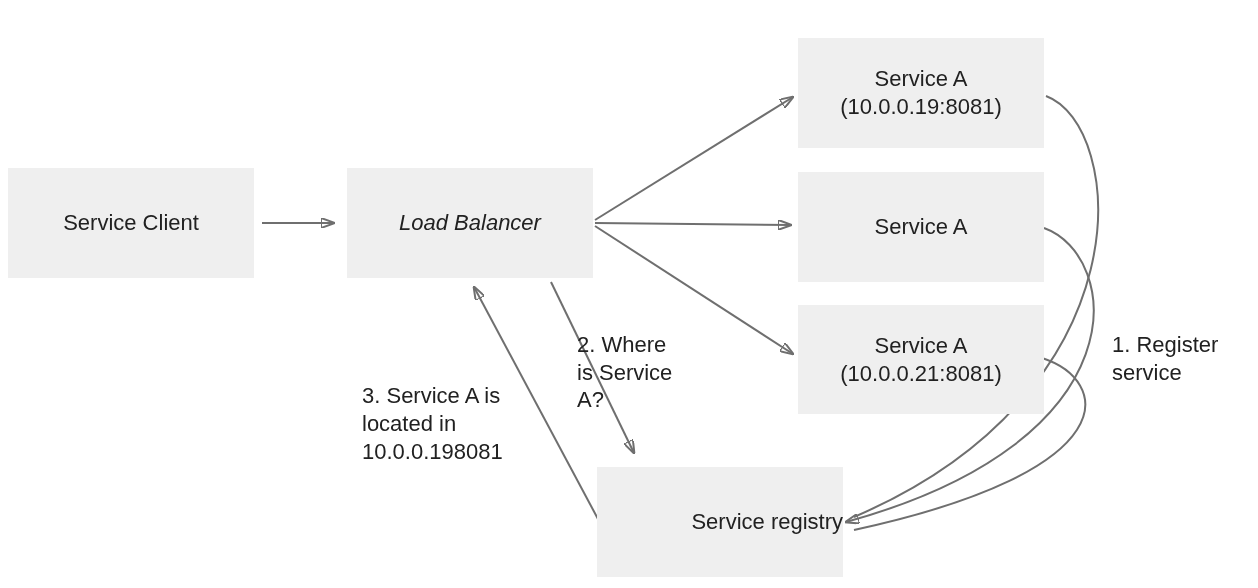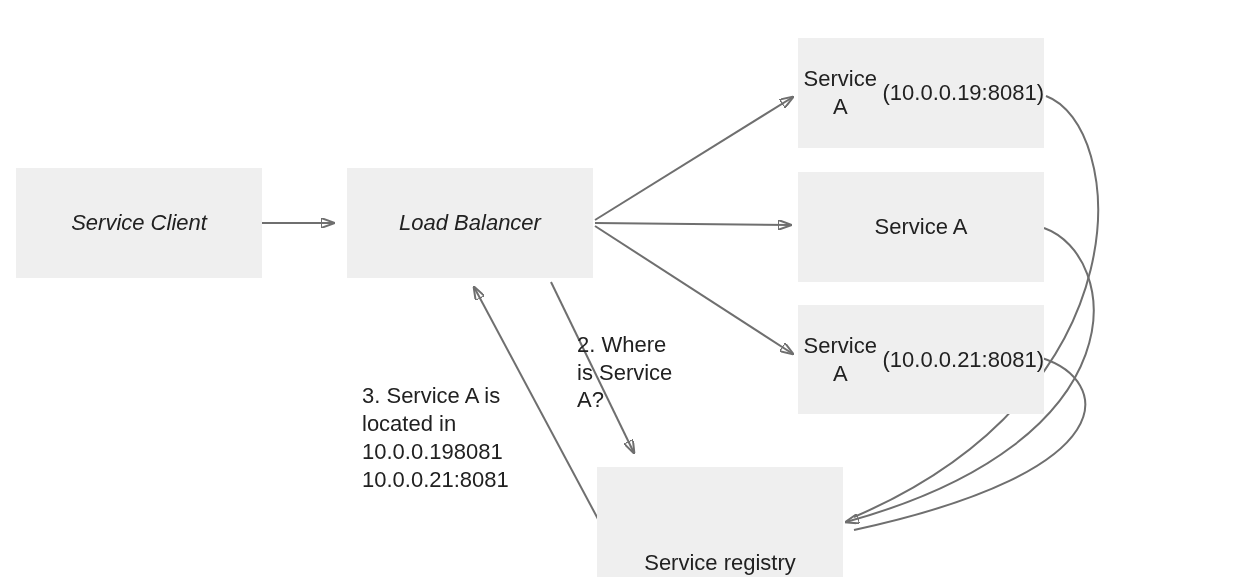--- a/index.html
+++ b/index.html
@@ -27,29 +27,29 @@
   }
   .connector-layer path {
     fill: none;
     stroke: var(--connector);
     stroke-width: 2;
   }
   .node {
     position: absolute;
     background: var(--node-fill);
     display: flex;
-    flex-direction: row;
+    flex-direction: column;
     align-items: center;
     justify-content: center;
     text-align: center;
     font-size: 22px;
     line-height: 28px;
     color: var(--text);
   }
-  .node-client   { left: 16px;  top: 168px; width: 246px; height: 110px; font-style: italic; }
+  .node-client   { left: 8px;  top: 168px; width: 246px; height: 110px; }
   .node-lb       { left: 347px; top: 168px; width: 246px; height: 110px; font-style: italic; }
   .node-a1       { left: 798px; top: 38px;  width: 246px; height: 110px; }
   .node-a2       { left: 798px; top: 172px; width: 246px; height: 110px; }
   .node-a3       { left: 798px; top: 305px; width: 246px; height: 109px; }
   .node-registry { left: 597px; top: 467px; width: 246px; height: 110px; align-items: flex-end; }
   .annotation {
     position: absolute;
     font-size: 22px;
     line-height: 28px;
     color: var(--text);
@@ -104,23 +104,26 @@
   </div>
 
   <div class="node node-registry">
     <span>Service registry</span>
   </div>
 
   <div class="annotation annotation-located">
     <div>3. Service A is</div>
     <div>located in</div>
     <div>10.0.0.198081</div>
-    <div>10.0.0.21:8081</div>
   </div>
 
   <div class="annotation annotation-where">
     <div>2. Where</div>
     <div>is Service</div>
     <div>A?</div>
   </div>
 
+  <div class="annotation annotation-register">
+    <div>1. Register</div>
+    <div>service</div>
+  </div>
 
 </div>
 
 </body></html>

